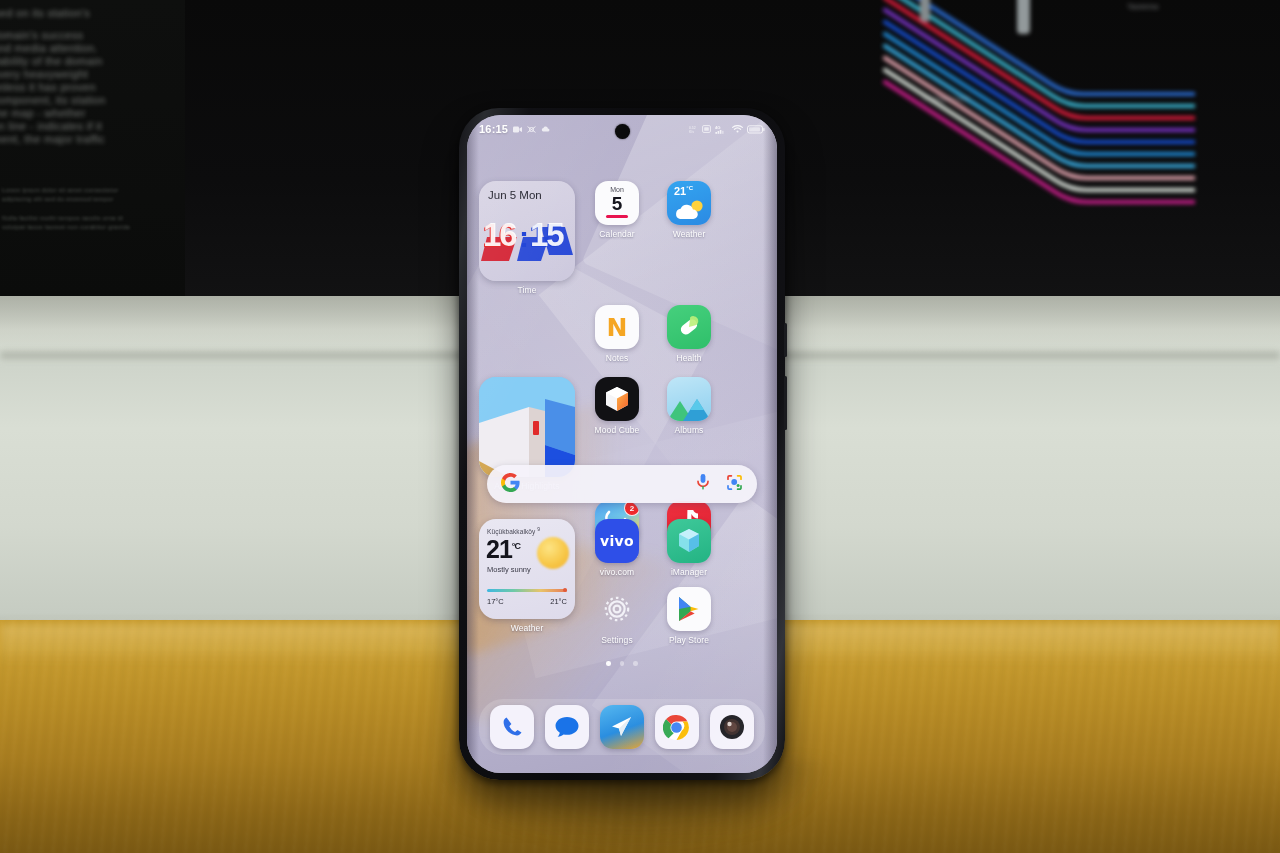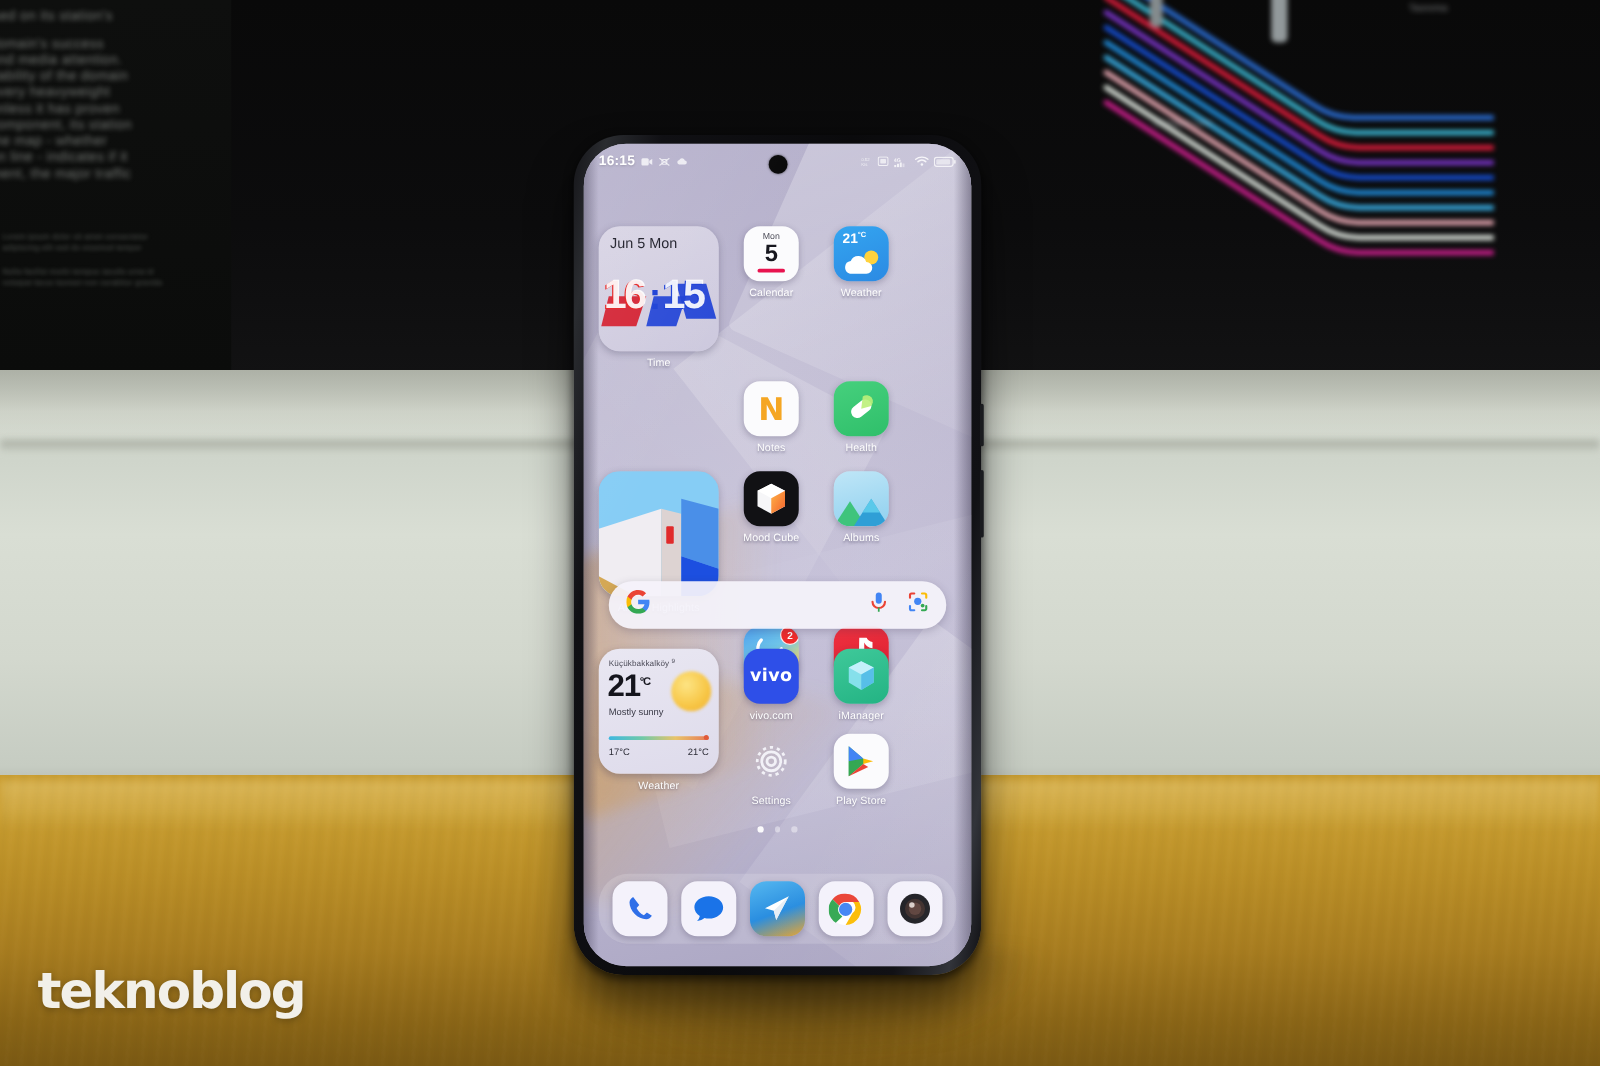--- a/index.html
+++ b/index.html
@@ -552,14 +552,13 @@
           </svg>
         </div>
       </div>
 
       <div class="edge-dark-l"></div>
       <div class="edge-dark-r"></div>
       <div class="screen-gloss"></div>
     </div>
   </div>
 
-  <div class="watermark">teknoblog</div>
 </div>
 
 </body></html>

